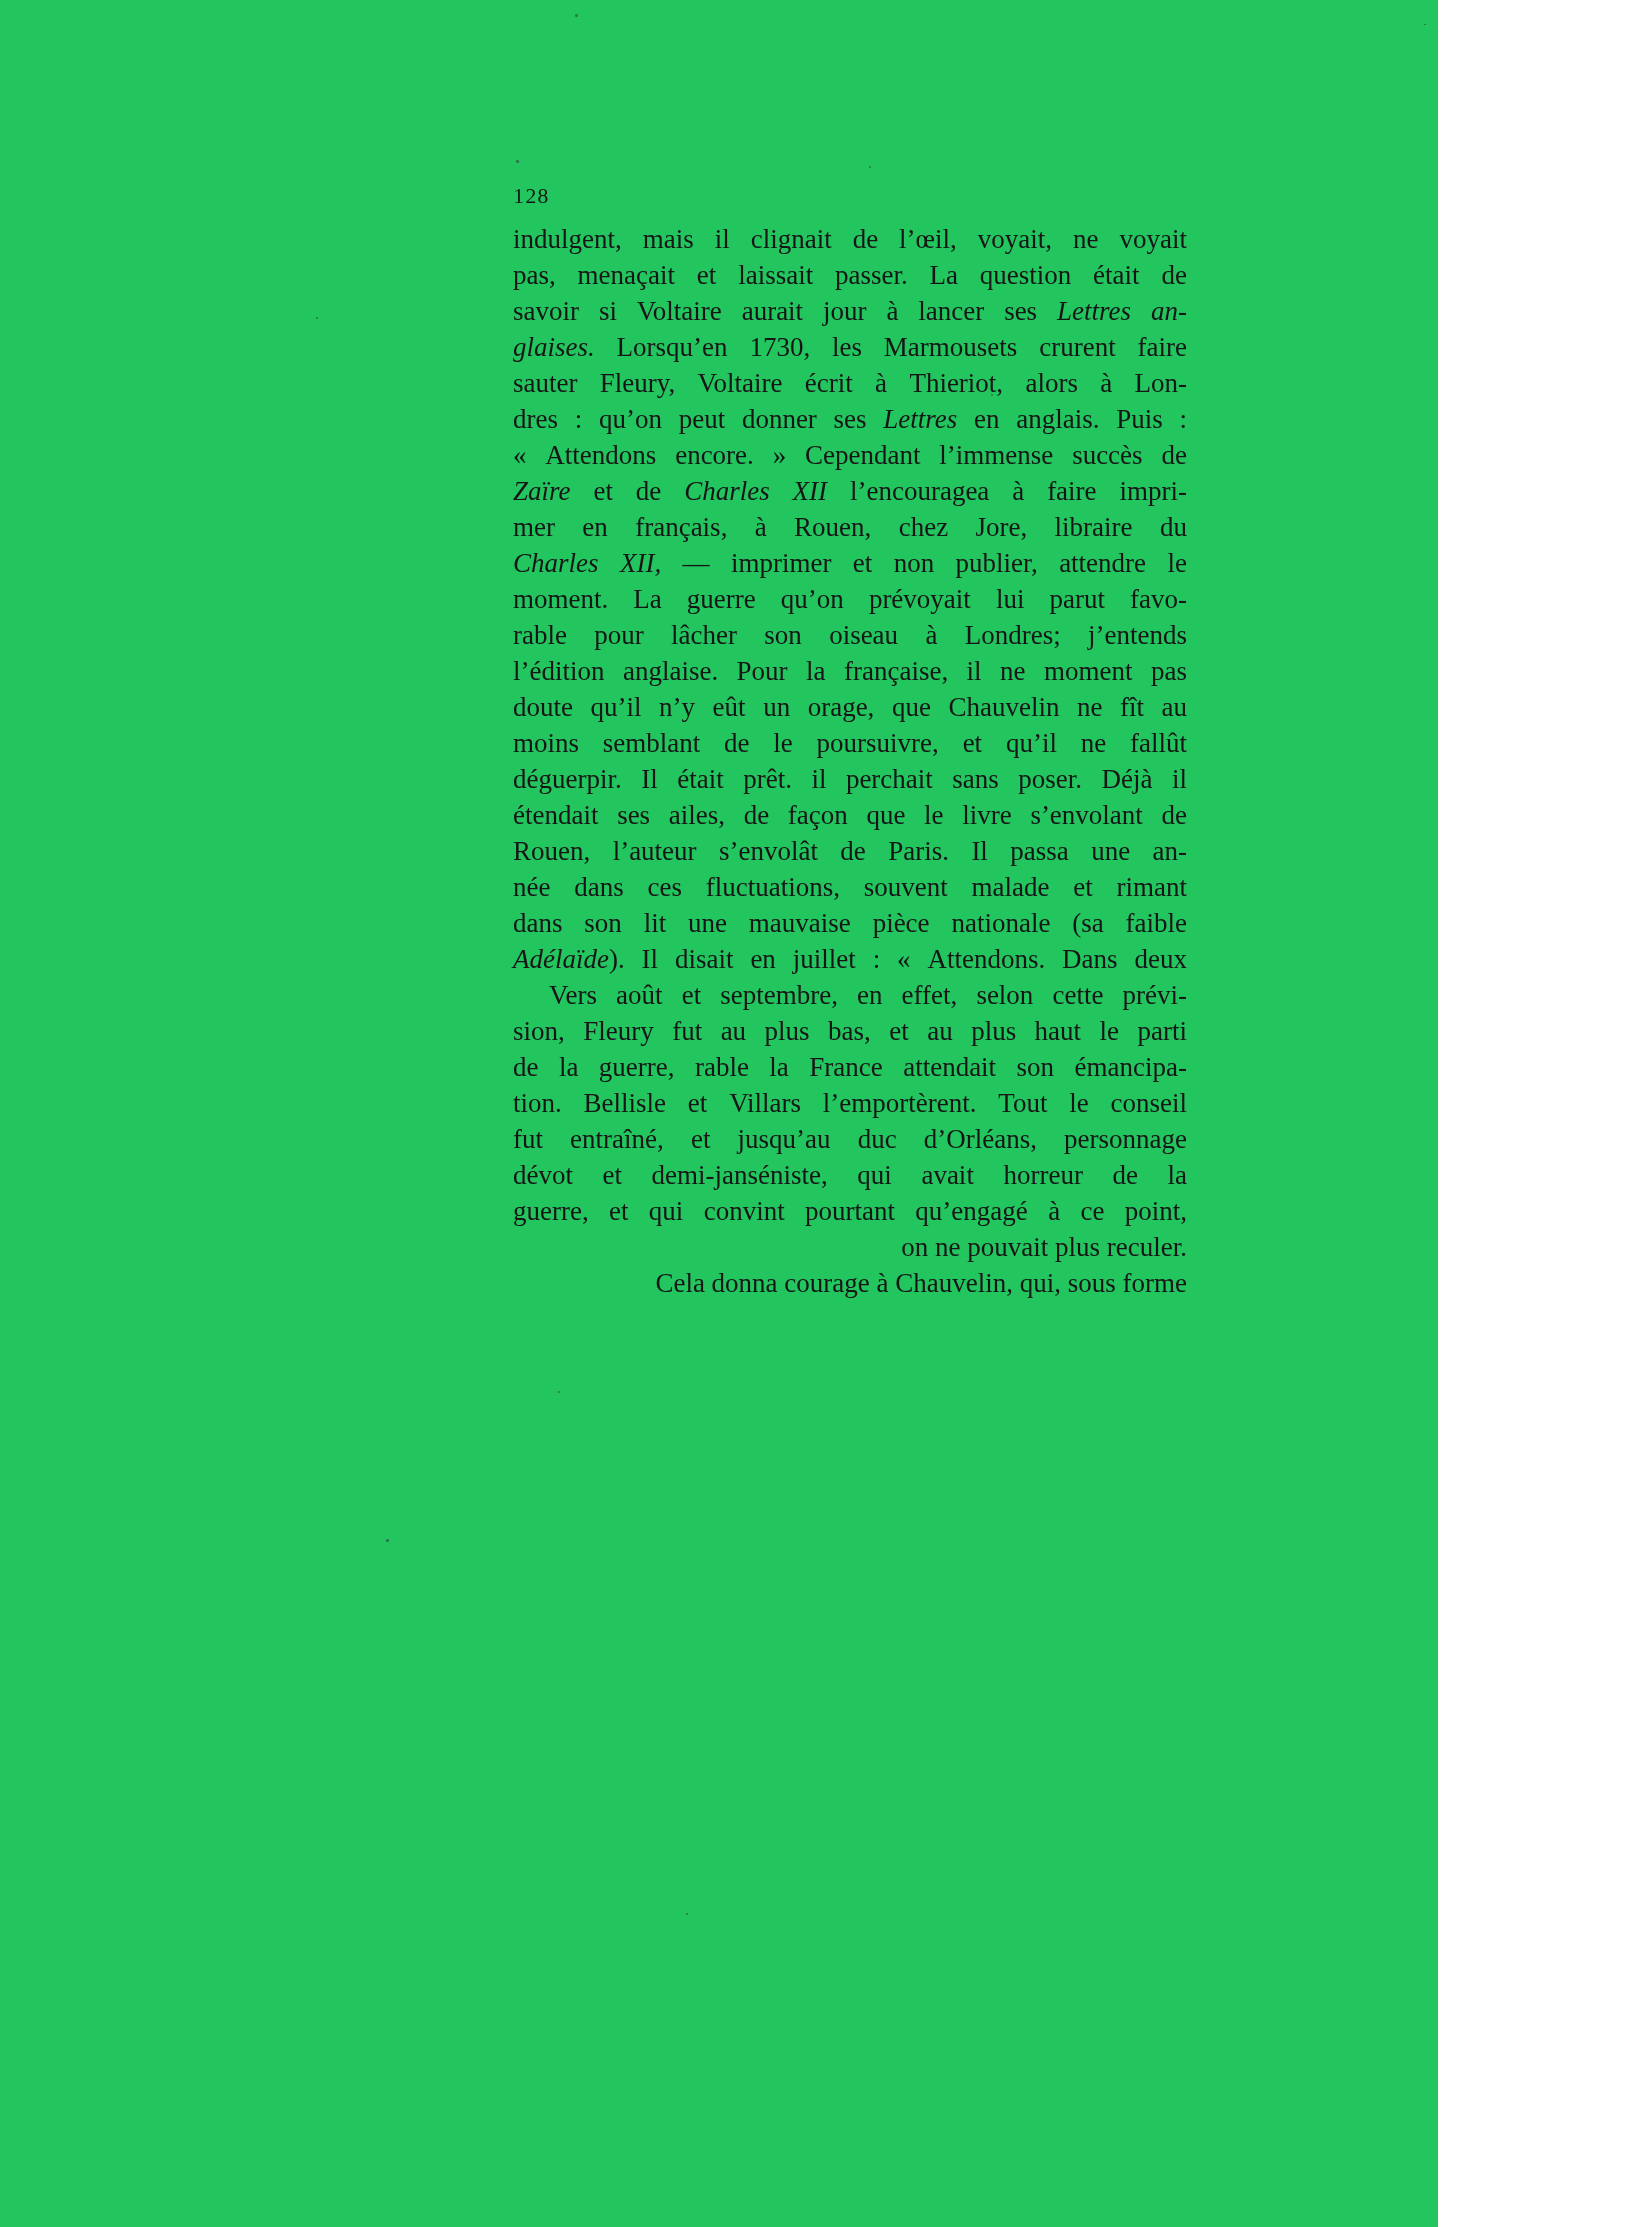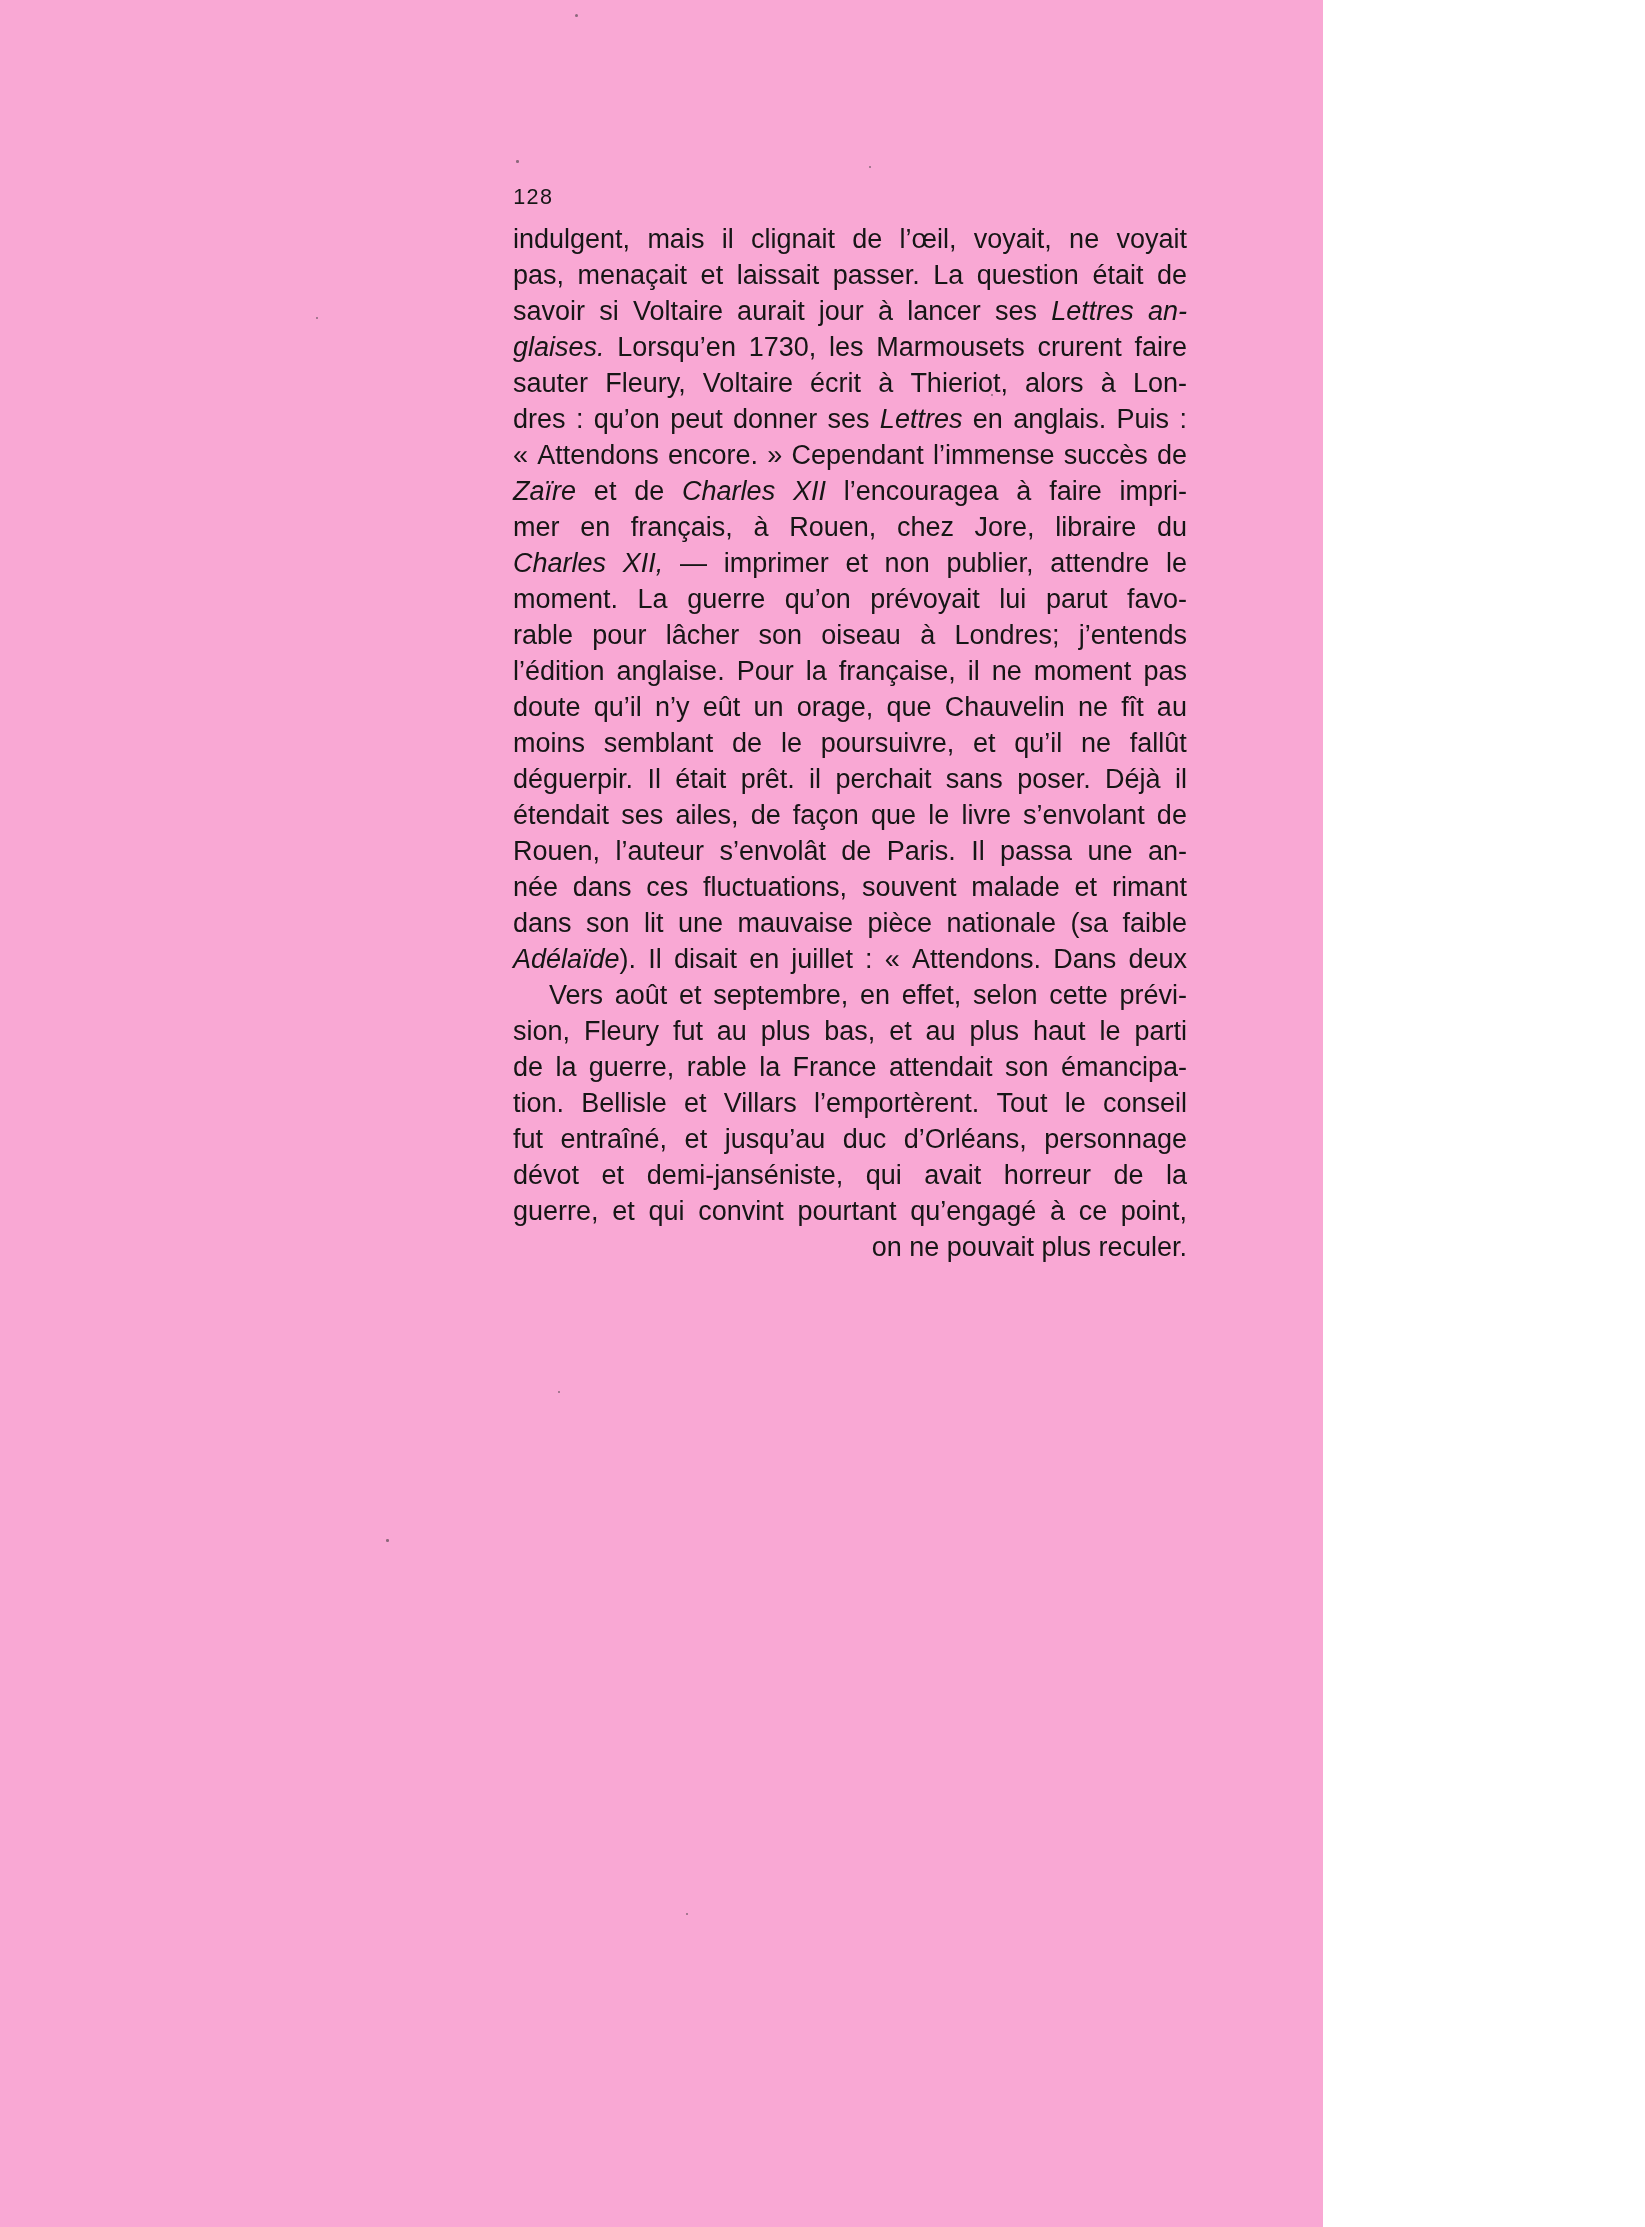--- a/index.html
+++ b/index.html
@@ -1,21 +1,21 @@
 <!DOCTYPE html>
 <html style="font-size:10.2px"><head>
 <meta charset="utf-8">
 <style>
   html, body { margin: 0; padding: 0; background: #ffffff; }
   .page {
     position: relative;
-    width: 1323px;
+    width: 1438px;
     height: 2227px;
-    background: #f9a8d4;
-    font-family: Liberation Sans, sans-serif;
+    background: #22c55e;
+    font-family: Liberation Serif, serif;
     color: #161616;
     overflow: hidden;
   }
   .running-header {
     position: absolute;
     left: 512px;
     top: 183px;
     width: 677px;
     height: 29px;
     font-size: 21.6px;
@@ -370,20 +370,21 @@
         <span class="w"><span>et</span></span>
         <span class="w"><span>qui</span></span>
         <span class="w"><span>convint</span></span>
         <span class="w"><span>pourtant</span></span>
         <span class="w"><span>qu’engagé</span></span>
         <span class="w"><span>à</span></span>
         <span class="w"><span>ce</span></span>
         <span class="w"><span>point,</span></span>
       </div>
       <div class="line end"><span class="seg">on ne pouvait plus reculer.</span></div>
+      <div class="line end indent"><span class="seg">Cela donna courage à Chauvelin, qui, sous forme</span></div>
     </div>
 
 <div class="speck" style="left: 575px; top: 14px; width: 3.2px; height: 3.2px;"></div>
     <div class="speck" style="left: 516px; top: 160px; width: 2.5px; height: 2.5px;"></div>
     <div class="speck" style="left: 869px; top: 166px; width: 1.9px; height: 1.9px;"></div>
     <div class="speck" style="left: 316px; top: 317px; width: 1.9px; height: 1.9px;"></div>
     <div class="speck" style="left: 1424px; top: 23.5px; width: 1.9px; height: 1.9px;"></div>
     <div class="speck" style="left: 991px; top: 394px; width: 1.9px; height: 1.9px;"></div>
     <div class="speck" style="left: 386px; top: 1539px; width: 2.5px; height: 2.5px;"></div>
     <div class="speck" style="left: 558px; top: 1391px; width: 1.9px; height: 1.9px;"></div>

